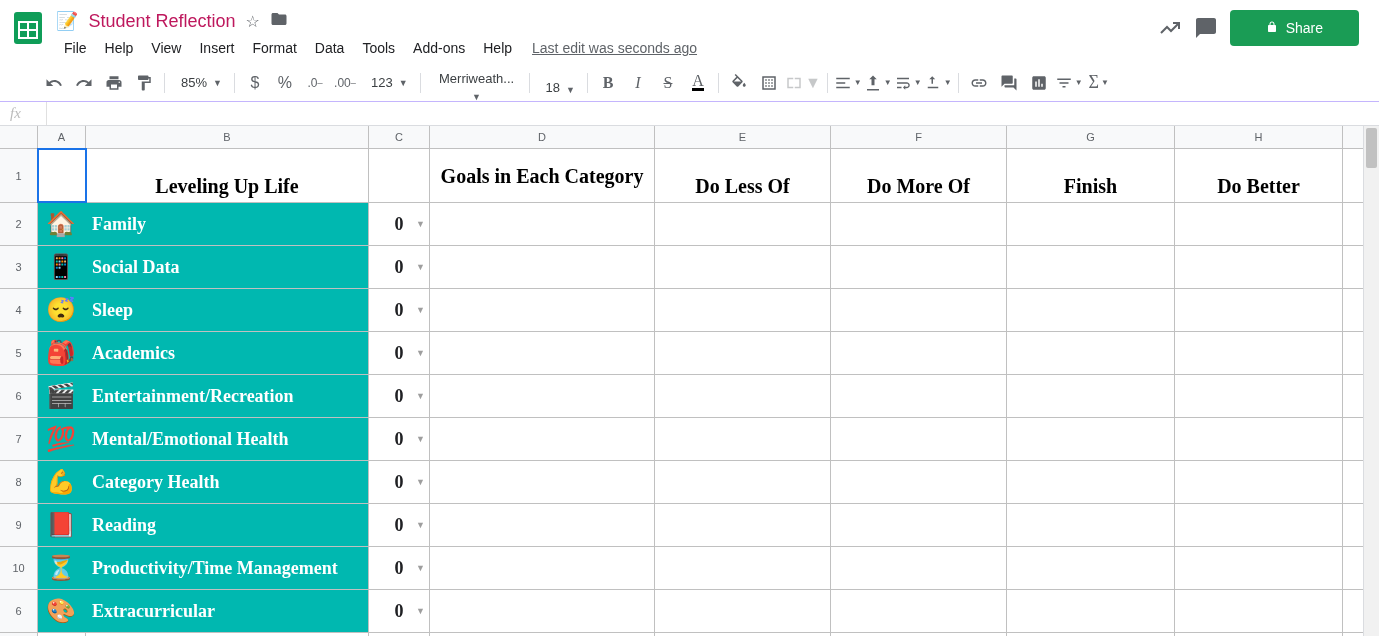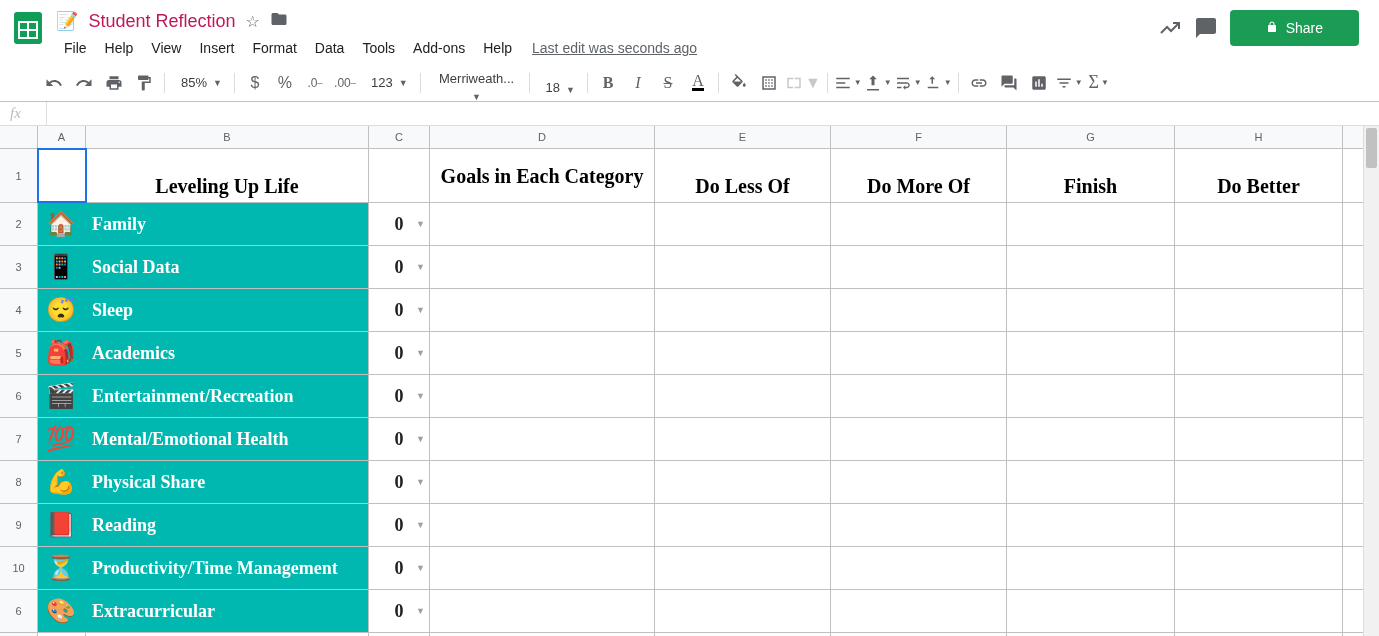--- a/index.html
+++ b/index.html
@@ -487,21 +487,21 @@
           <div class="cell wD"></div>
           <div class="cell wE"></div>
           <div class="cell wF"></div>
           <div class="cell wG"></div>
           <div class="cell wH"></div>
           <div class="cell wRest"></div>
         </div>
         <div class="row data-row">
           <div class="row-h">8</div>
           <div class="cell wA cat-A">💪</div>
-          <div class="cell wB cat-B">Physical Share</div>
+          <div class="cell wB cat-B">Category Health</div>
           <div class="cell wC val-C">0<span class="dd-arrow">▼</span></div>
           <div class="cell wD"></div>
           <div class="cell wE"></div>
           <div class="cell wF"></div>
           <div class="cell wG"></div>
           <div class="cell wH"></div>
           <div class="cell wRest"></div>
         </div>
         <div class="row data-row">
           <div class="row-h">9</div>

